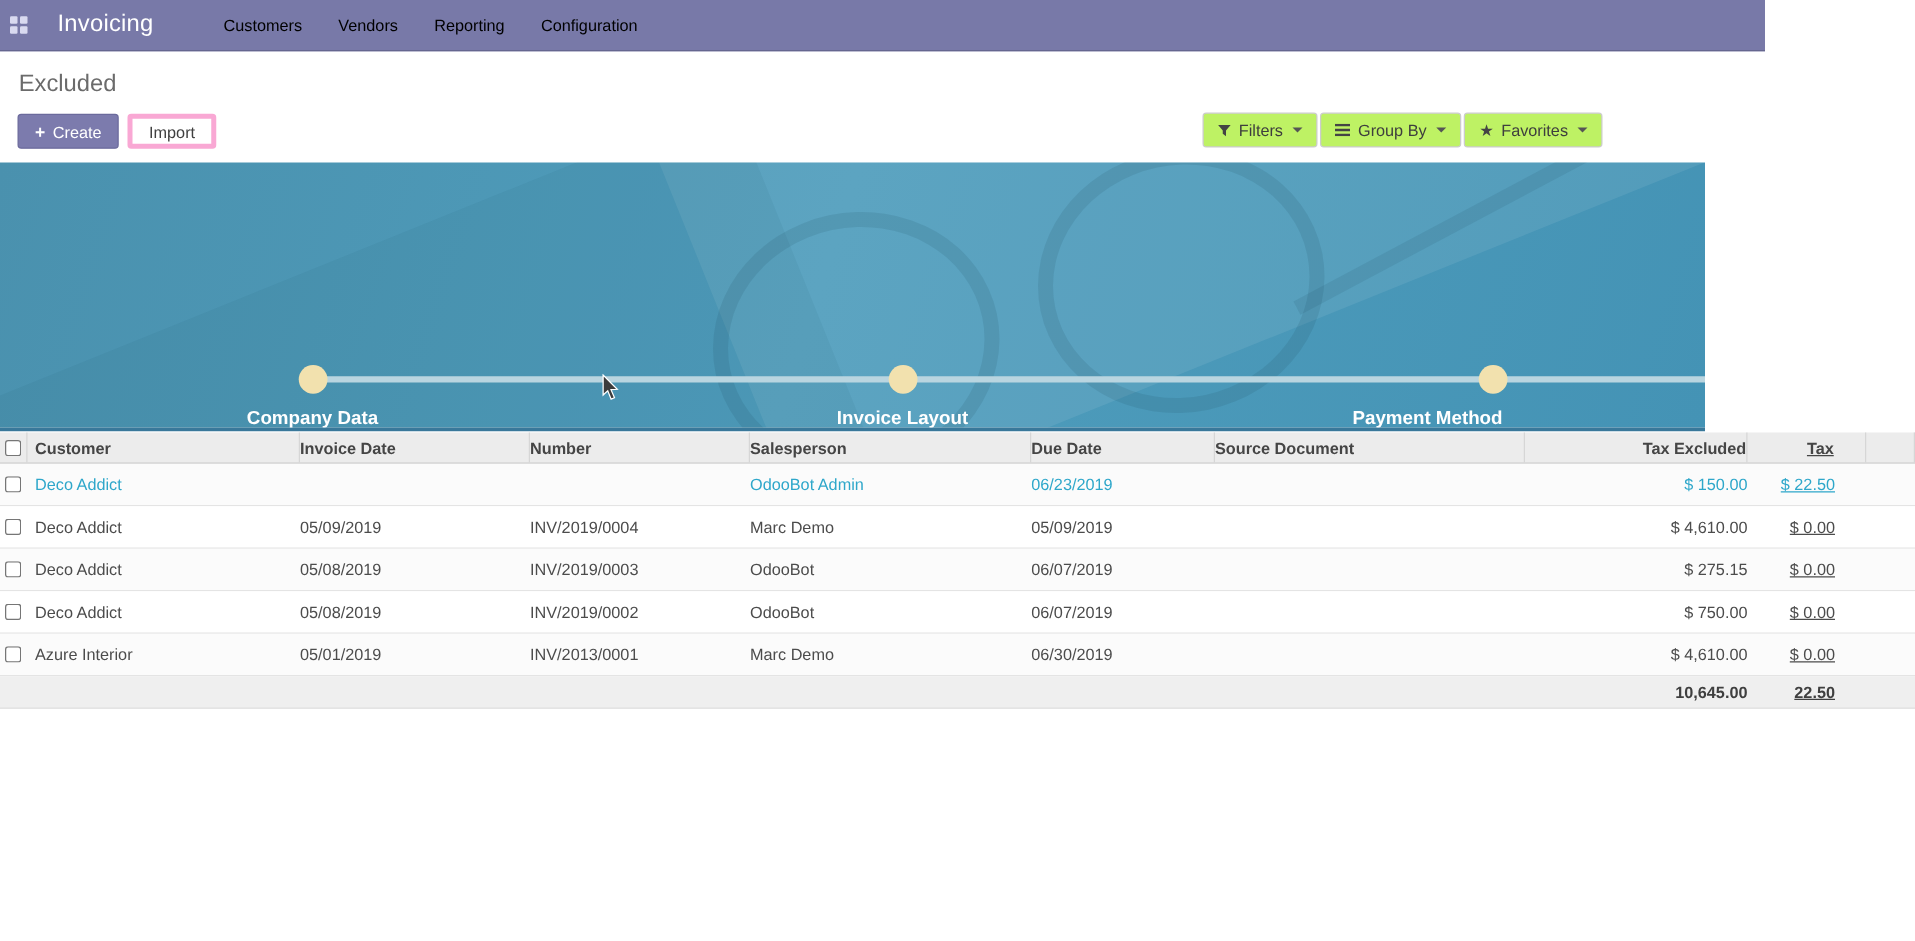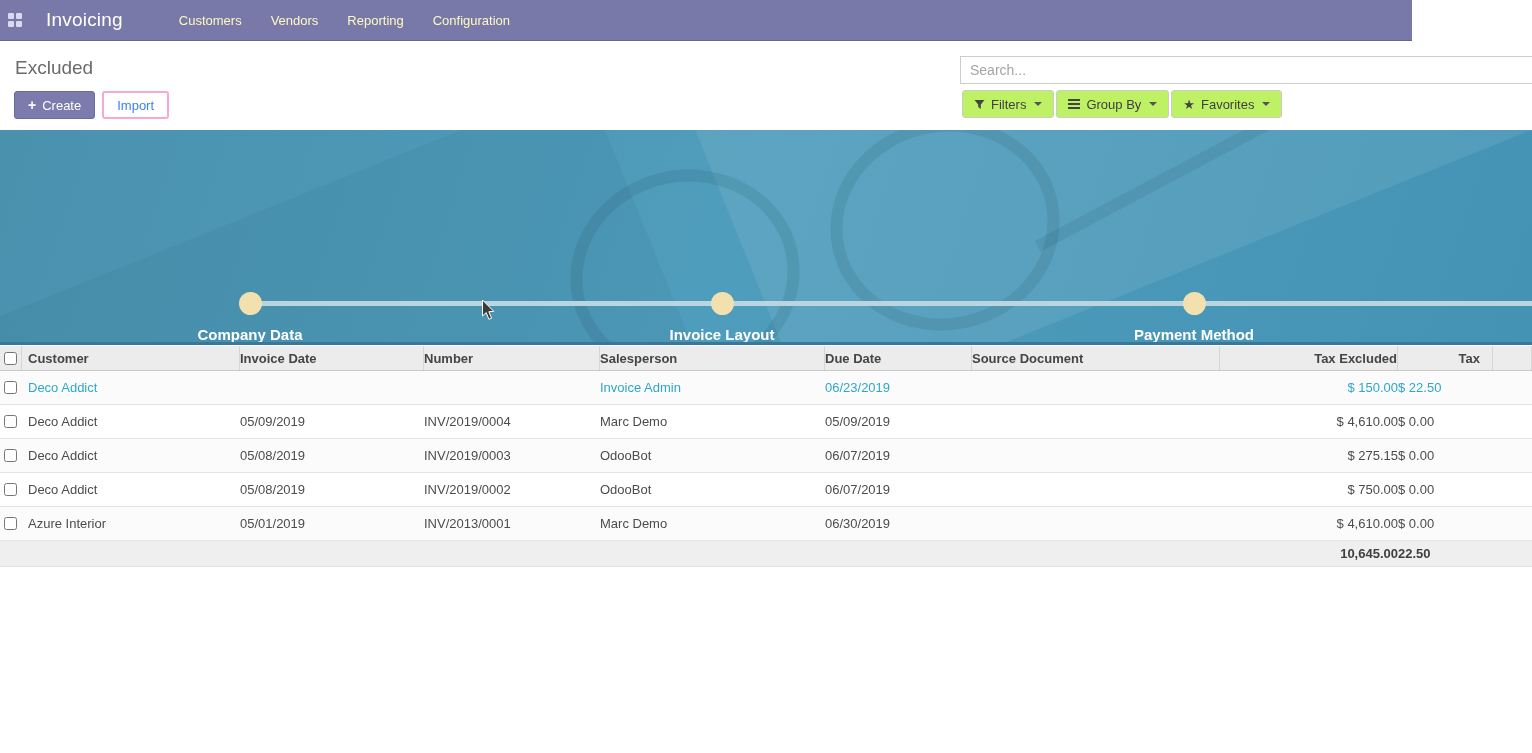--- a/index.html
+++ b/index.html
@@ -9,43 +9,43 @@
 
   
   .topbar { position:absolute; left:0; top:0; width:1412px; height:41px;
             background:#7879a8; border-bottom:1px solid #65668f;
             display:flex; align-items:center; }
   .apps-icon { width:15px; height:15px; margin-left:8px; display:grid;
                grid-template-columns:6px 6px; grid-template-rows:6px 6px; gap:2px; cursor:pointer; }
   .apps-icon span { background:#d9daf0; border-radius:1px; }
   .brand { color:#fff; font-size:19px; margin-left:23px; letter-spacing:0.2px; cursor:pointer; }
   .topnav { display:flex; margin-left:56px; gap:29px; }
-  .topnav .nav-item { color:#fef9c3; font-size:13px; cursor:pointer; }
+  .topnav .nav-item { color:#000000; font-size:13px; cursor:pointer; }
 
   
   .cp-title { position:absolute; left:15px; top:57px; font-size:19px; color:#6b6b6b; }
   .btn-row { position:absolute; left:14px; top:91px; display:flex; gap:7px; }
   .btn { height:28px; font-size:13px; border-radius:3px; padding:0 13px; cursor:pointer;
-         display:inline-flex; align-items:center; background:#fff; border:2px solid #f9a8d4; color:#3b82f6; }
+         display:inline-flex; align-items:center; background:#fff; border:4px solid #f9a8d4; color:#404040; }
   .btn-primary { background:#7c7bad; border:1px solid #6b6a9c; color:#fff; }
   .btn-primary .plus { font-weight:bold; font-size:14px; margin-right:6px; }
 
   .search-box { position:absolute; left:960px; top:56px; width:573px; height:28px;
                 border:1px solid #ccc; font-size:14px; padding:0 9px; color:#4c4c4c; outline:none;
                 font-family:"Liberation Sans", sans-serif; }
   .search-box::placeholder { color:#a5a5a5; }
   .filter-row { position:absolute; left:962px; top:90px; display:flex; gap:2px; }
   .fbtn { height:28px; background:#bef264; border:1px solid #ccc; border-radius:3px; color:#3e3e3e;
           font-size:13px; padding:0 11px; display:inline-flex; align-items:center; gap:6px; cursor:pointer; }
   .caret { width:0; height:0; border-left:4px solid transparent; border-right:4px solid transparent;
            border-top:4px solid #555; margin-left:2px; }
   .star { color:#444; font-size:13px; line-height:1; }
 
   
-  .banner { position:absolute; left:0; top:130px; width:1532px; height:215px; overflow:hidden;
+  .banner { position:absolute; left:0; top:130px; width:1364px; height:215px; overflow:hidden;
             background:linear-gradient(108deg,#4a91ae 0%, #4f9dbc 48%, #4493b5 100%);
             border-bottom:3px solid #39789a; }
   .banner .band { position:absolute; right:-260px; top:-330px; width:1100px; height:430px;
                   background:rgba(255,255,255,0.08); transform:rotate(-22deg); }
   .banner .band2 { position:absolute; left:-300px; bottom:-330px; width:1000px; height:420px;
                    background:rgba(20,60,82,0.06); transform:rotate(-22deg); }
   .lens { position:absolute; border:12px solid rgba(22,62,82,0.12); border-radius:50%; }
   .lens1 { width:230px; height:210px; left:570px; top:40px; transform:rotate(-12deg); }
   .lens2 { width:230px; height:210px; left:830px; top:-10px; transform:rotate(-12deg); }
   .temple { position:absolute; width:300px; height:12px; background:rgba(22,62,82,0.10);
@@ -69,21 +69,21 @@
              font-weight:bold; color:#3f3f3f; border-bottom:1px solid #e0e0e0; }
   .cell { overflow:hidden; white-space:nowrap; }
   .col-check   { flex:0 0 22px; display:flex; justify-content:flex-start; padding-left:4px; }
   .col-customer{ flex:0 0 218px; padding-left:6px; }
   .col-invdate { flex:0 0 184px; }
   .col-number  { flex:0 0 176px; }
   .col-sales   { flex:0 0 225px; }
   .col-duedate { flex:0 0 147px; }
   .col-source  { flex:0 0 248px; }
   .col-taxexcl { flex:0 0 178px; text-align:right; justify-content:flex-end; }
-  .col-tax     { flex:0 0 95px;  text-align:left; padding-right:12px; justify-content:flex-end; }
+  .col-tax     { flex:0 0 95px;  text-align:right; padding-right:25px; justify-content:flex-end;text-decoration:underline; }
   .col-spacer  { flex:1 1 auto; }
   input[type="checkbox"] { width:13px; height:13px; cursor:pointer; }
 
   
   .cursor { position:absolute; left:481px; top:299px; z-index:50; pointer-events:none; }
 </style>
 </head>
 <body>
 
 <div class="screen">
@@ -109,21 +109,20 @@
   <div class="btn-row">
     <button class="btn btn-primary">
       <span class="plus">+</span>
       <span>Create</span>
     </button>
     <button class="btn">
       <span>Import</span>
     </button>
   </div>
 
-  <input class="search-box" type="text" placeholder="Search..." style="">
 
   <div class="filter-row">
     <button class="fbtn">
       <svg width="11" height="11" viewBox="0 0 11 11">
         <path d="M0.5,1 H10.5 L6.8,5.4 V10 L4.2,8 V5.4 Z" fill="#444"></path>
       </svg>
       <span>Filters</span>
       <span class="caret"></span>
     </button>
     <button class="fbtn">
@@ -155,21 +154,21 @@
     <div class="dot" style="left:1183px;"></div>
 
     <div class="step" style="left:100px;">
       <div class="step-title">Company Data</div>
 
     </div>
     <div class="step" style="left:572px;">
       <div class="step-title">Invoice Layout</div>
 
     </div>
-    <div class="step" style="left:1044px;">
+    <div class="step" style="left:992px;">
       <div class="step-title">Payment Method</div>
 
     </div>
   </div>
 
   <div class="listview">
     <div class="lv-head">
       <div class="cell col-check">
         <input type="checkbox" style="">
       </div>
@@ -185,21 +184,21 @@
     </div>
 
     <div>
   <div class="list-row row-highlight">
     <div class="cell col-check">
       <input type="checkbox" style="">
     </div>
     <div class="cell col-customer">Deco Addict</div>
     <div class="cell col-invdate"></div>
     <div class="cell col-number"></div>
-    <div class="cell col-sales">Invoice Admin</div>
+    <div class="cell col-sales">OdooBot Admin</div>
     <div class="cell col-duedate">06/23/2019</div>
     <div class="cell col-source"></div>
     <div class="cell col-taxexcl">$ 150.00</div>
     <div class="cell col-tax">$ 22.50</div>
     <div class="cell col-spacer"></div>
   </div>
 
   <div class="list-row">
     <div class="cell col-check">
       <input type="checkbox" style="">

